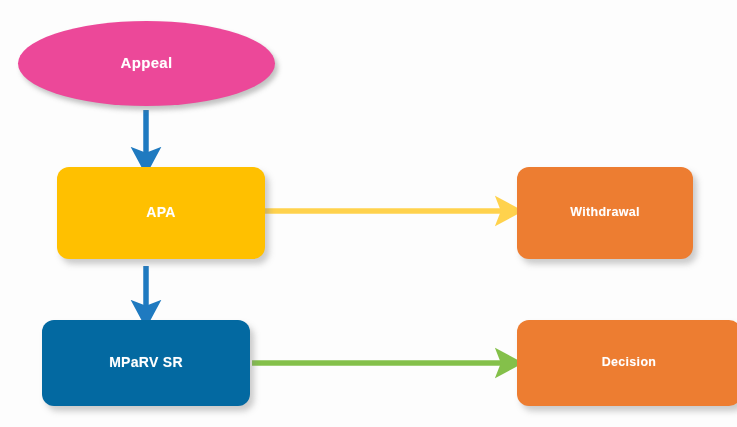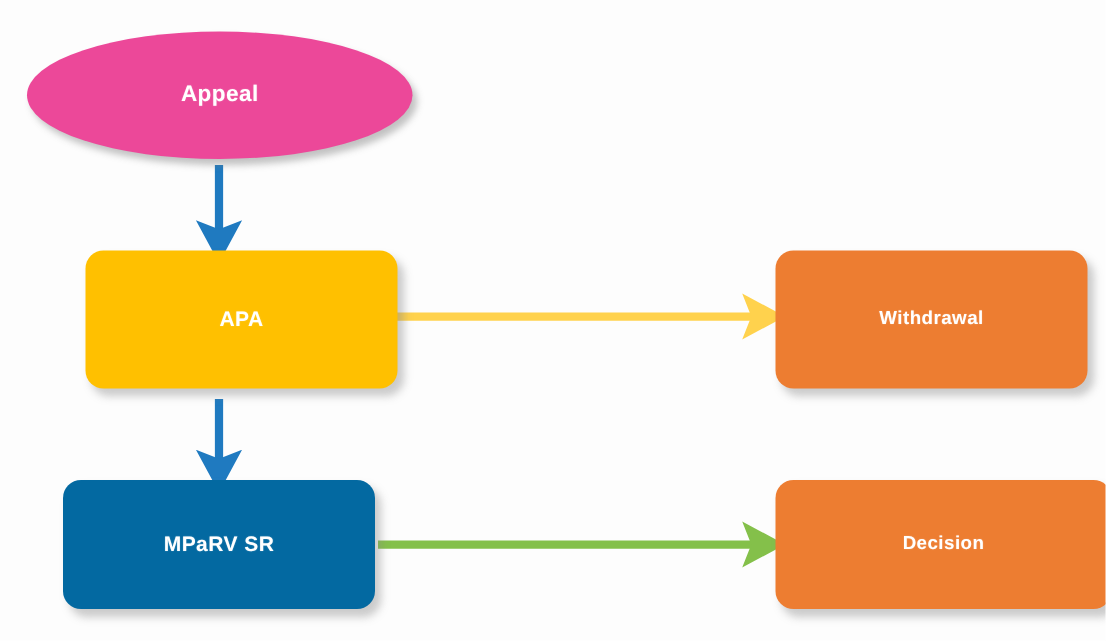--- a/index.html
+++ b/index.html
@@ -63,21 +63,21 @@
     width: 208px;
     height: 92px;
     background: #ffc000;
     font-size: 14px;
     box-shadow: 4px 5px 6px rgba(130,130,130,0.42);
     margin-left: 15px;
   }
   #node-withdrawal {
     left: 517px;
     top: 167px;
-    width: 208px;
+    width: 176px;
     height: 92px;
     background: #ed7d31;
     font-size: 12.5px;
     box-shadow: 4px 5px 6px rgba(130,130,130,0.42);
     text-align: right;
   }
   #node-mparvsr {
     left: 42px;
     top: 320px;
     width: 208px;

